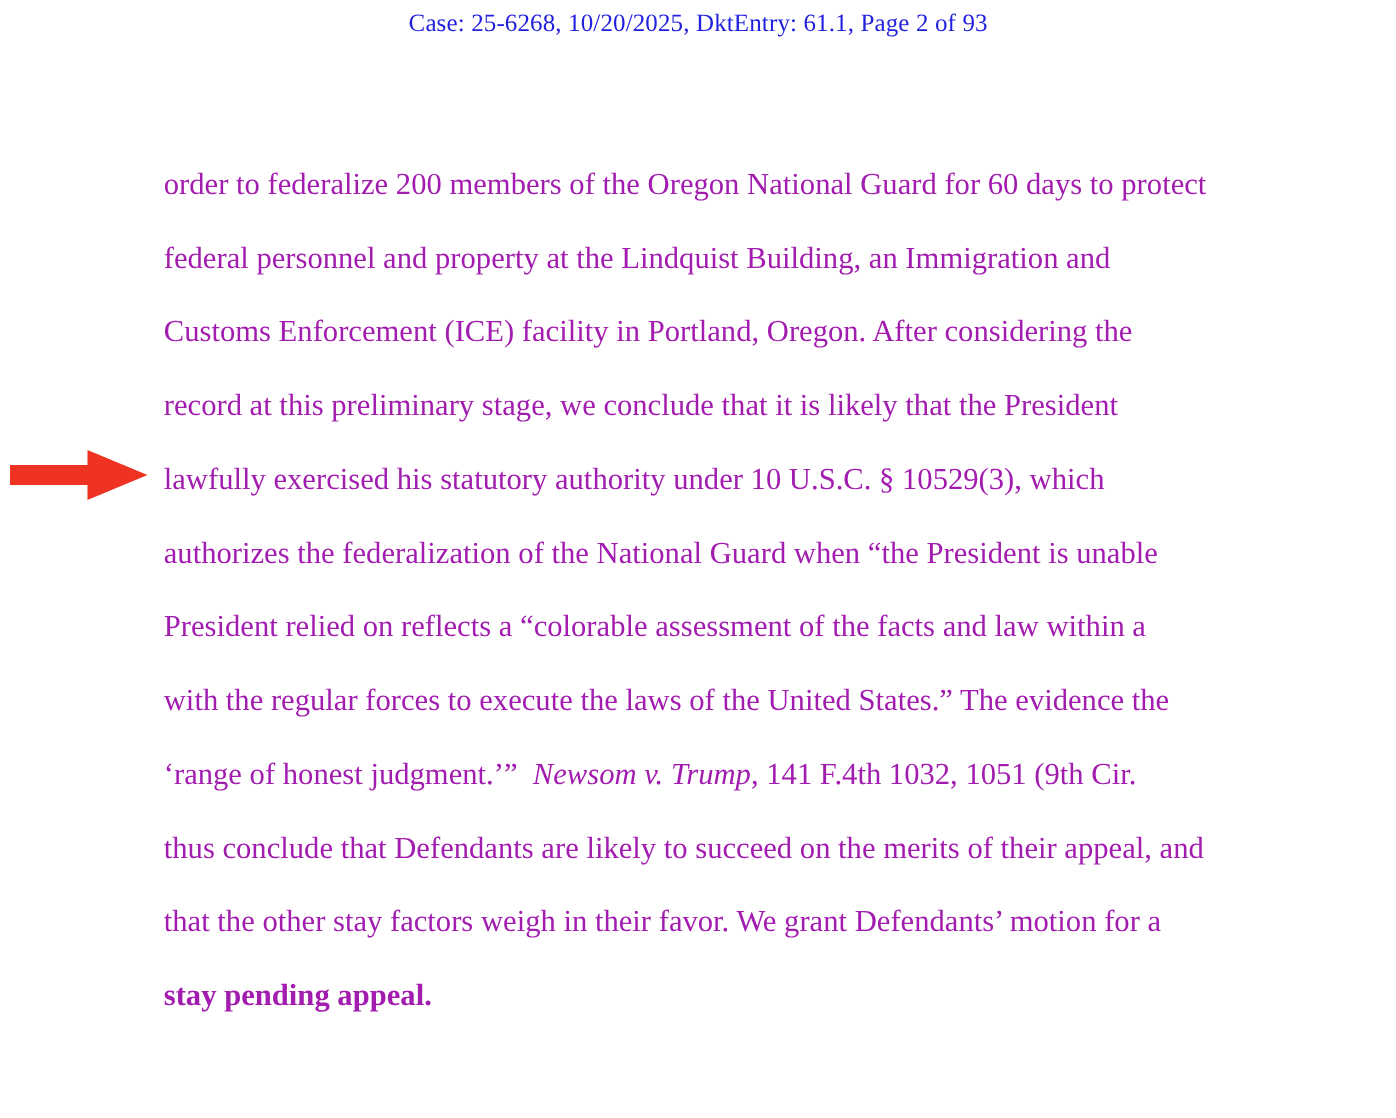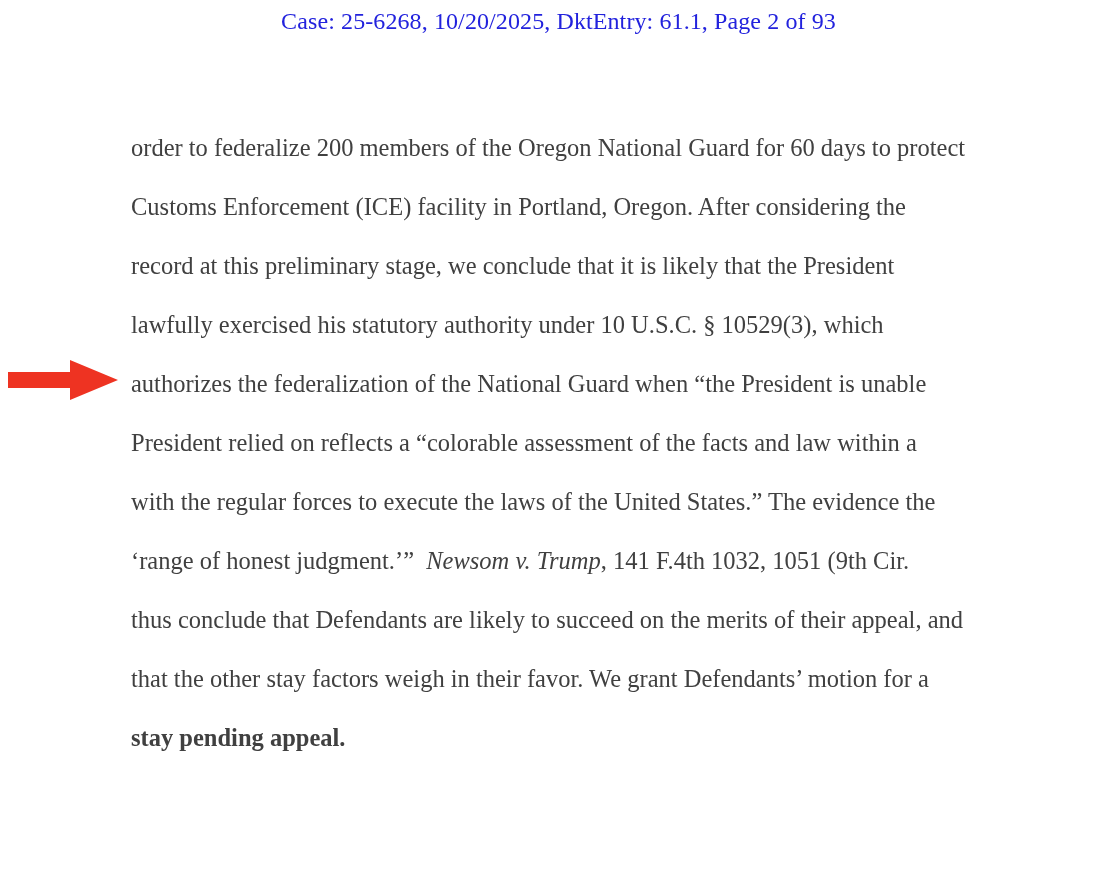--- a/index.html
+++ b/index.html
@@ -20,32 +20,32 @@
     height: 894px;
   }
   .docket-header {
     position: absolute;
     top: 8px;
     left: 0;
     width: 1117px;
     text-align: center;
     color: #2222dd;
     font-family: "Liberation Serif", serif;
-    font-size: 24px;
+    font-size: 20px;
     letter-spacing: 0.1px;
     white-space: nowrap;
   }
   .body-text {
     position: absolute;
     top: 118px;
     left: 131px;
     width: 860px;
     font-size: 24.5px;
     line-height: 59px;
-    color: #404040;
+    color: #a21caf;
     text-align: justify;
   }
   .body-text p {
     margin: 0;
     text-align: justify;
     text-justify: inter-word;
   }
   .body-text i {
   }
   .lastline {
@@ -66,20 +66,21 @@
 <div class="page">
 
   <div class="docket-header">Case: 25-6268, 10/20/2025, DktEntry: 61.1, Page 2 of 93</div>
 
   <svg class="arrow" viewBox="0 0 112 44" xmlns="http://www.w3.org/2000/svg">
     <polygon points="0,14 62,14 62,2 110,22 62,42 62,30 0,30" fill="#ee3322"></polygon>
   </svg>
 
   <div class="body-text">
     <p><span>order to federalize 200 members of the Oregon National Guard for 60 days to protect</span></p>
+    <p><span>federal personnel and property at the Lindquist Building, an Immigration and</span></p>
     <p><span>Customs Enforcement (ICE) facility in Portland, Oregon.  After considering the</span></p>
     <p><span>record at this preliminary stage, we conclude that it is likely that the President</span></p>
     <p><span>lawfully exercised his statutory authority under 10 U.S.C. § 10529(3), which</span></p>
     <p><span>authorizes the federalization of the National Guard when “the President is unable</span></p>
     <p><span>President relied on reflects a “colorable assessment of the facts and law within a</span></p>
     <p><span>with the regular forces to execute the laws of the United States.”  The evidence the</span></p>
     <p><span>‘range of honest judgment.’”&nbsp;&nbsp;</span><i>Newsom v. Trump</i><span>, 141 F.4th 1032, 1051 (9th Cir.</span></p>
     <p><span>thus conclude that Defendants are likely to succeed on the merits of their appeal, and</span></p>
     <p><span>that the other stay factors weigh in their favor.  We grant Defendants’ motion for a</span></p>
     <p class="lastline"><span>stay pending appeal.</span></p>

